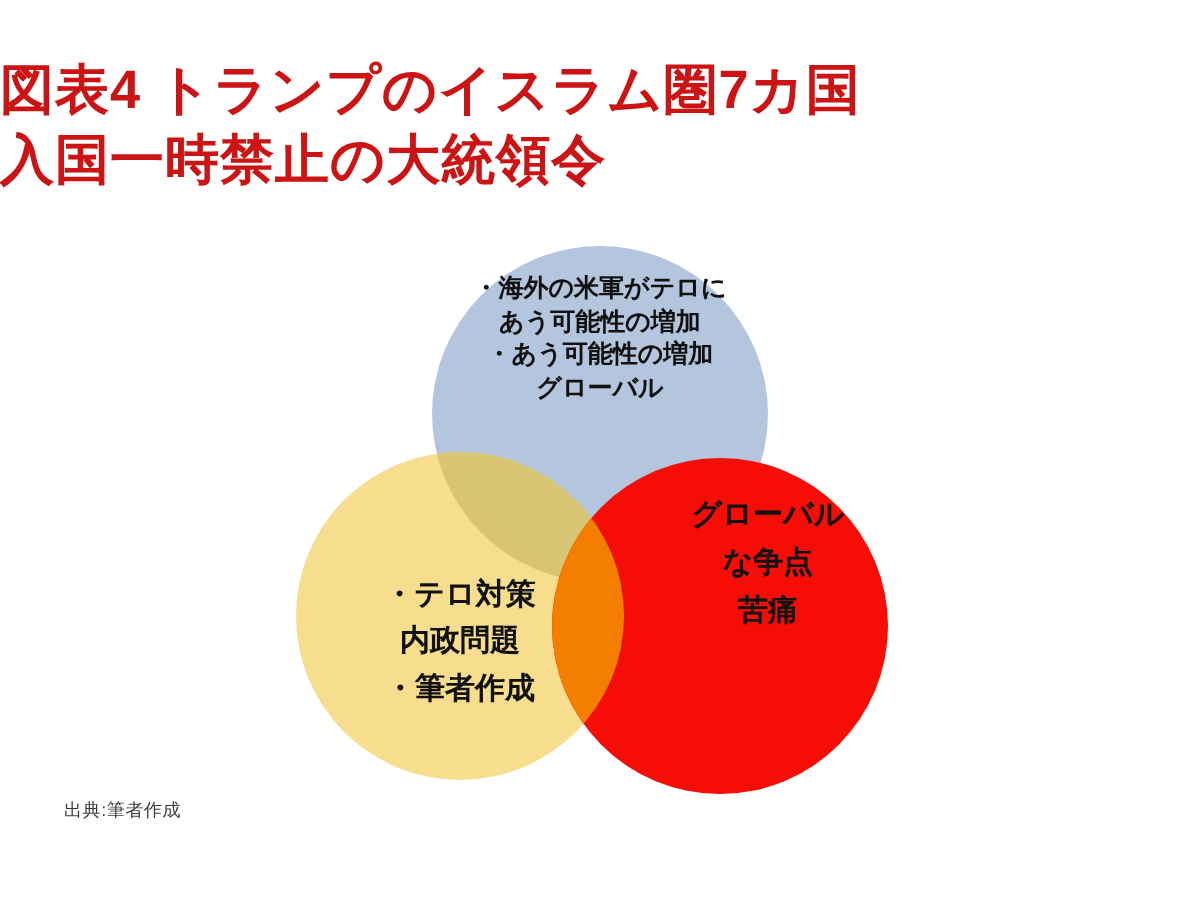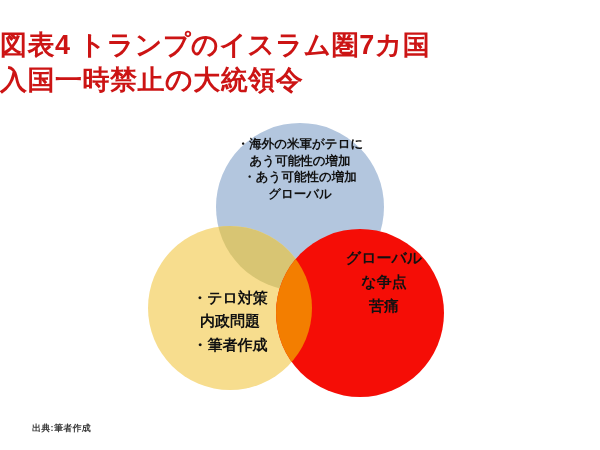--- a/index.html
+++ b/index.html
@@ -77,23 +77,23 @@
     top: 246px;
     width: 128px;
     font-size: 15px;
     line-height: 1.6;
   }
 
   
   #source-note {
     position: absolute;
     left: 32px;
-    top: 422px;
+    top: 399px;
     font-size: 9px;
-    font-weight: bold;
+    font-weight: normal;
     color: #3c3c3c;
     letter-spacing: 0.3px;
   }
 </style>
 </head>
 <body>
 
 <div id="title-block">
   <span class="title-line">図表4  トランプのイスラム圏7カ国</span>
   <span class="title-line">入国一時禁止の大統領令</span>

